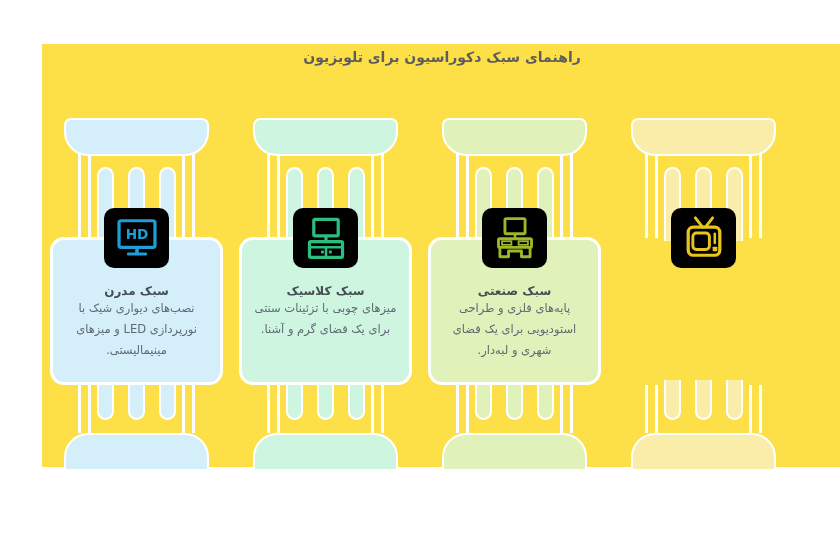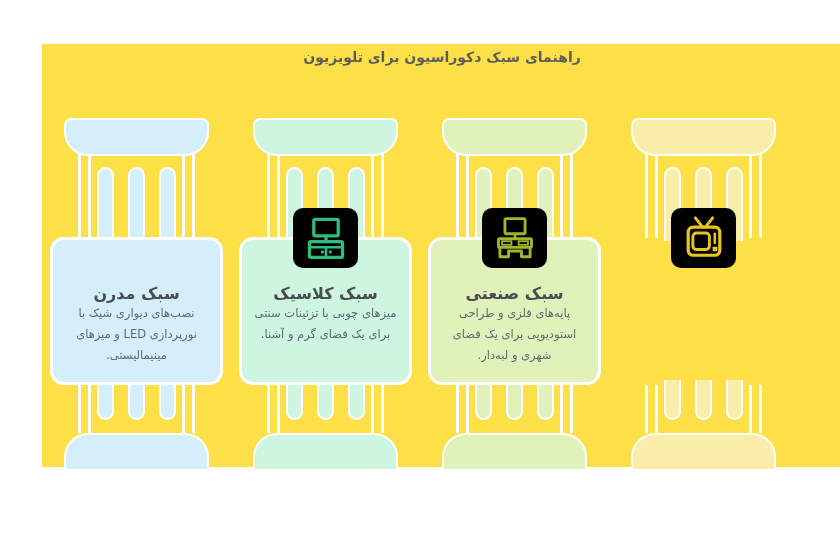--- a/index.html
+++ b/index.html
@@ -30,21 +30,21 @@
   .slat.bottom{top:336px;height:38px;border-radius:0 0 9px 9px;border-top:none;}
 
   .card{position:absolute;left:8px;top:193px;width:167px;height:142px;background:var(--pastel);
         border:3px solid #ffffff;border-radius:14px;z-index:3;box-sizing:content-box;}
   .badge{position:absolute;left:62px;top:164px;width:65px;height:60px;background:#000000;
         border-radius:10px;z-index:4;color:var(--accent);
         display:flex;align-items:center;justify-content:center;}
   .badge svg{width:46px;height:46px;display:block;}
 
   .card-title{margin-top:44px;text-align:center;direction:rtl;
-        color:#474d53;font-size:16px;font-weight:600;}
+        color:#474d53;font-size:12px;font-weight:600;}
   .card-desc{margin-top:0;padding:0 12px;text-align:center;direction:rtl;
         color:#5d6a73;font-size:11.5px;line-height:21px;}
 </style>
 </head>
 <body>
 
 <div class="page">
   <div class="board" style="background: #fde047; padding-left: 44px;">
 
     <div class="board-title" dir="rtl" style="color: rgb(93, 93, 96);">راهنمای سبک دکوراسیون برای تلویزیون</div>
@@ -58,20 +58,28 @@
       <div class="tabletop top"></div>
       <div class="slat bottom s0"></div>
       <div class="slat bottom s1"></div>
       <div class="slat bottom s2"></div>
       <div class="post bottom left"></div>
       <div class="post bottom right"></div>
       <div class="tabletop bottom"></div>
       <div class="card">
         <div class="card-title">سبک مدرن</div>
         <div class="card-desc">نصب‌های دیواری شیک با نورپردازی LED و میزهای مینیمالیستی.</div>
+      </div>
+      <div class="badge">
+        <svg viewBox="0 0 64 64">
+          <rect x="7" y="8" width="50" height="37" rx="3" fill="none" stroke="currentColor" stroke-width="4.5"></rect>
+          <text x="32" y="33" text-anchor="middle" font-family="DejaVu Sans" font-size="19" font-weight="bold" fill="currentColor">HD</text>
+          <rect x="29.5" y="45" width="5" height="8" fill="currentColor"></rect>
+          <rect x="18" y="52" width="28" height="4.5" rx="2" fill="currentColor"></rect>
+        </svg>
       </div>
     </div>
 
     <div class="column col-2" style="--pastel: #e0f1ba; --accent: #9cb728;">
       <div class="slat top s0"></div>
       <div class="slat top s1"></div>
       <div class="slat top s2"></div>
       <div class="post top left"></div>
       <div class="post top right"></div>
       <div class="tabletop top"></div>

